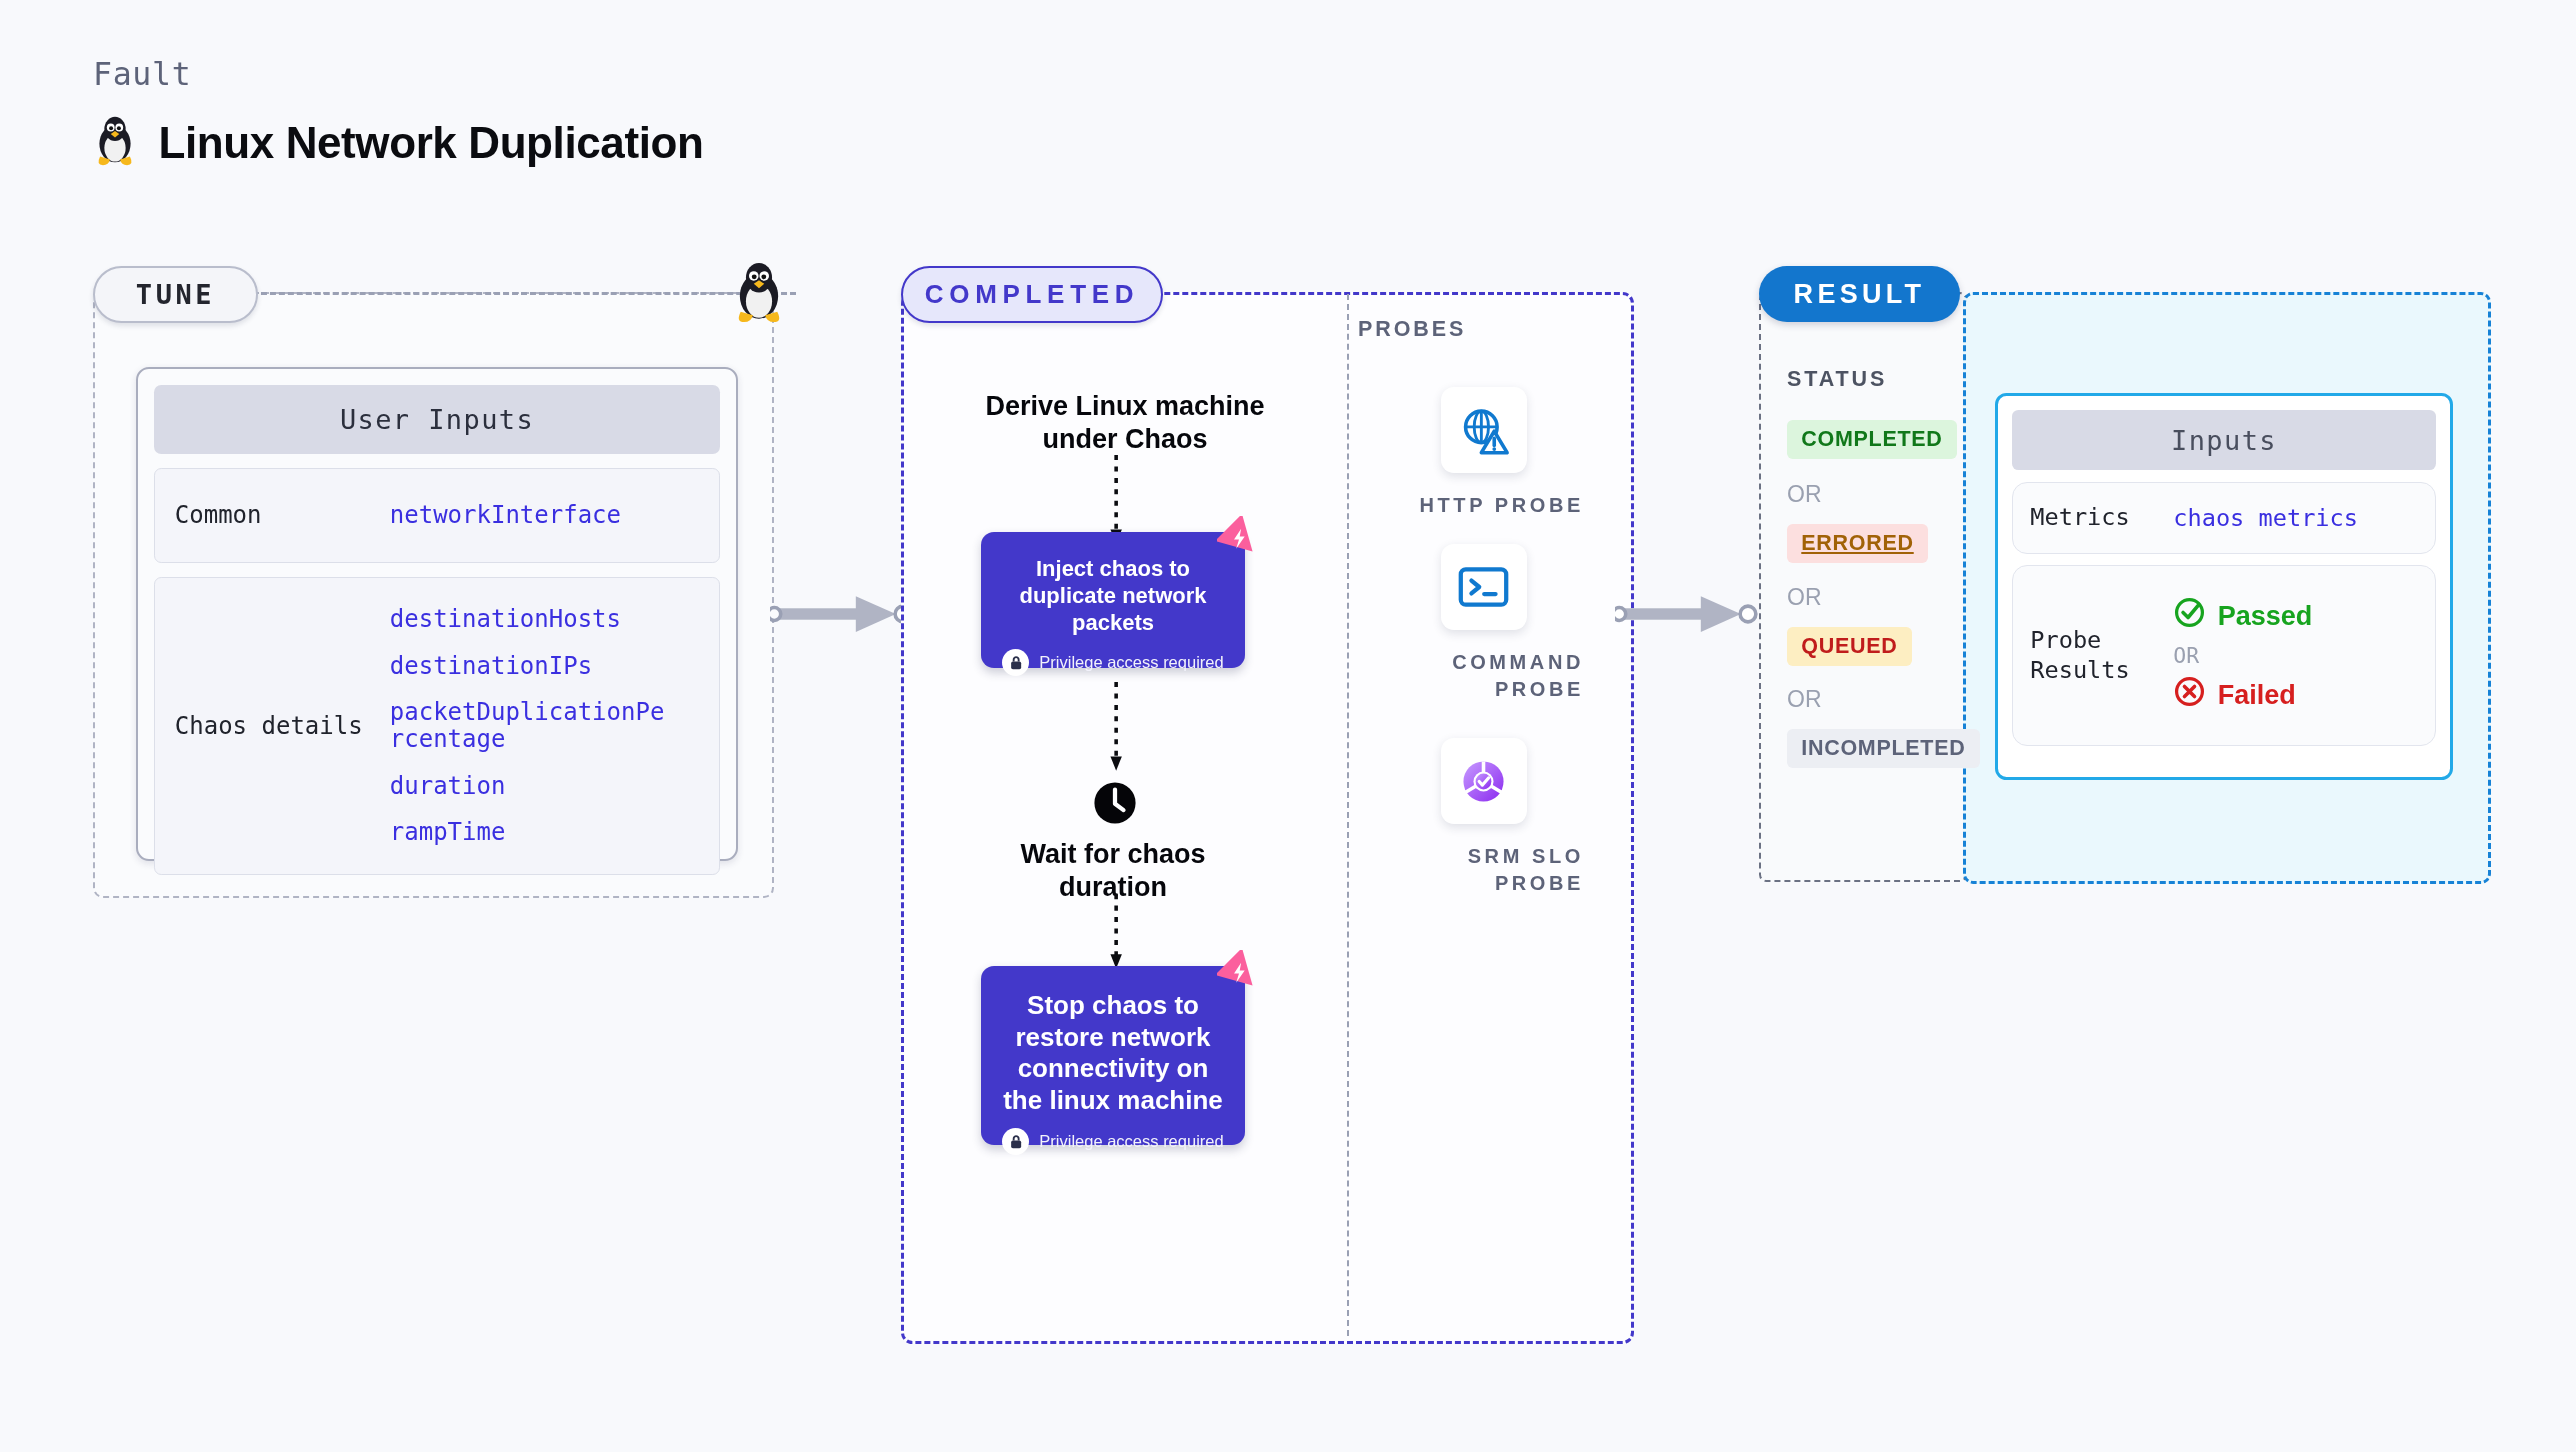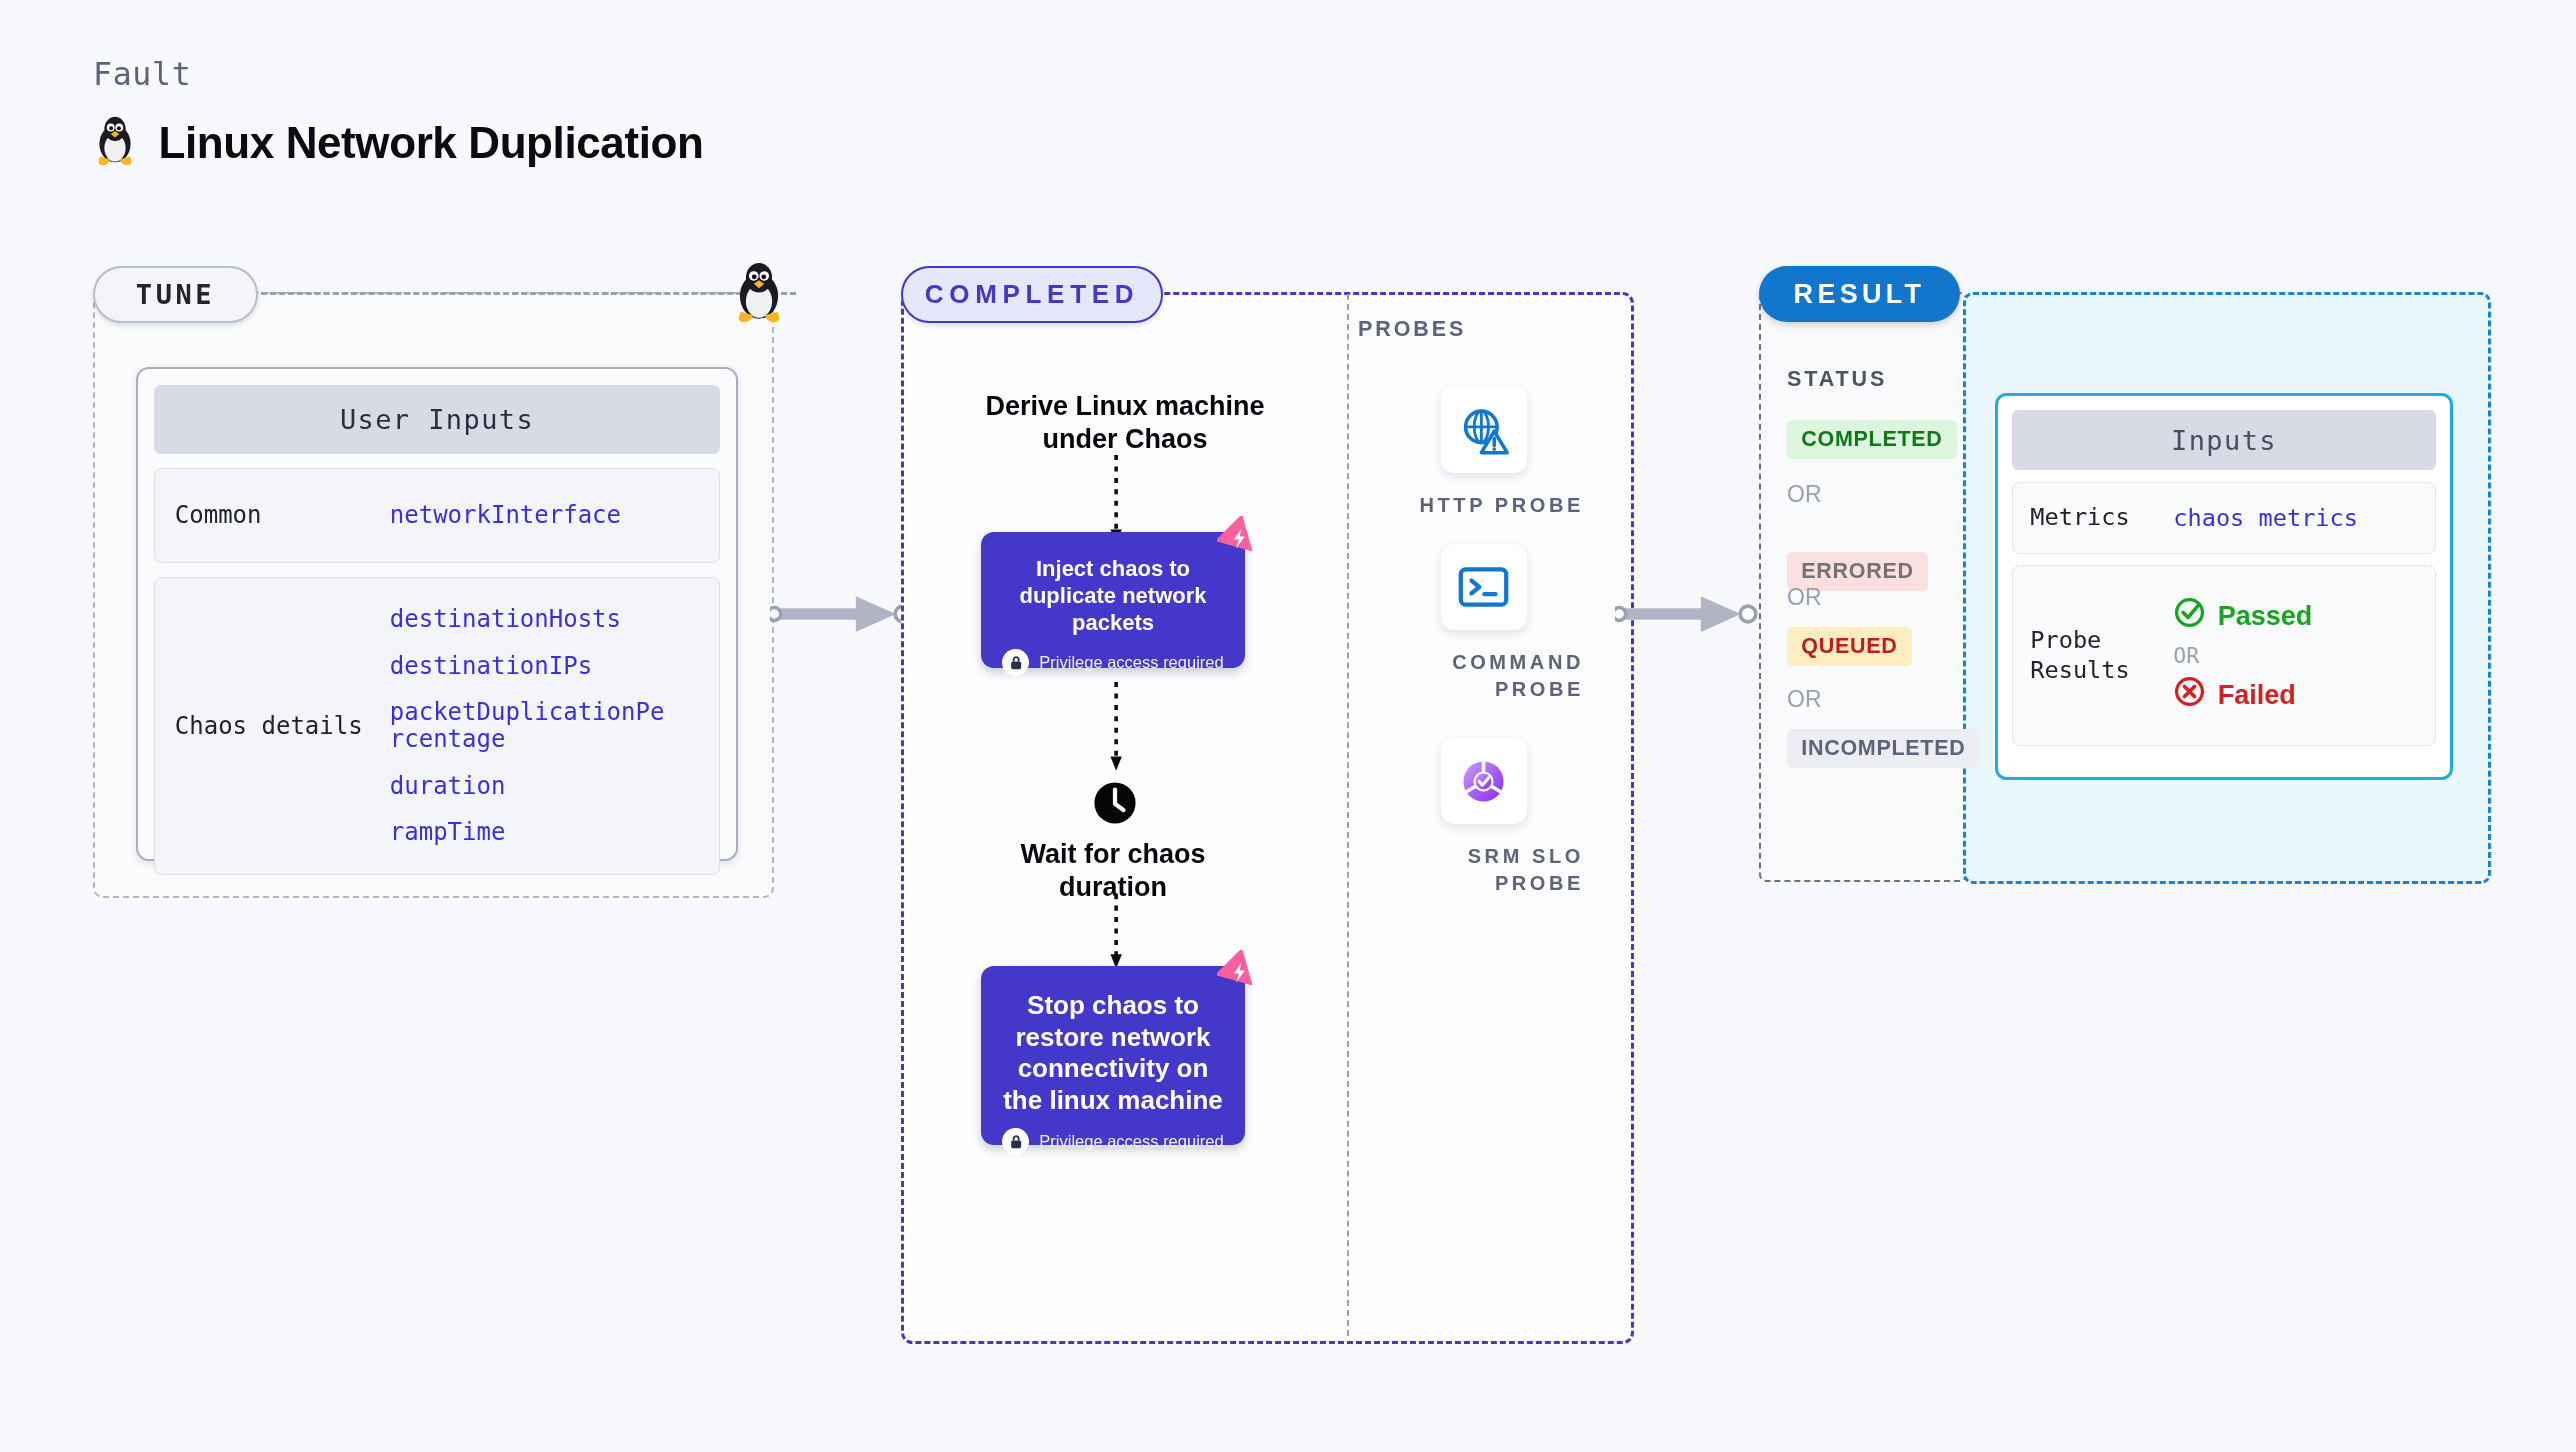--- a/index.html
+++ b/index.html
@@ -171,39 +171,39 @@
     padding:7.2px 14.3px;border-radius:5.7px;
     font-family:"Liberation Sans",sans-serif;font-weight:bold;
     font-size:21.5px;letter-spacing:0.7px;
   }
   .or-text{
     position:absolute;left:1787px;
     font-family:"Liberation Sans",sans-serif;font-size:23px;color:#9aa0b0;
   }
   #s-completed{top:420px;background:#dcf5dd;color:#11781a;}
   #or-1{top:481px;}
-  #s-errored{top:552px;background:#fcdfdf;color:#737373;}
+  #s-errored{top:524px;background:#fcdfdf;color:#a16207;text-decoration:underline;}
   #or-2{top:584px;}
   #s-queued{top:627px;background:#fdeec2;color:#c01c1c;}
   #or-3{top:686px;}
   #s-incompleted{top:729px;background:#eceef3;color:#5d6379;}
   
   #output-card{
     left:1995px;top:393px;width:458px;height:387px;
     background:#ffffff;border:3.6px solid #22a9e8;border-radius:11.5px;
     box-sizing:border-box;padding:14.3px;
   }
   #output-header{
     height:60px;background:#d8dae6;border-radius:6.4px;
     display:flex;align-items:center;justify-content:center;
     font-size:27px;color:#494e5e;letter-spacing:1.4px;
   }
   .out-row{
     margin-top:11.5px;background:#fafbfd;border:1.4px solid #e2e5ee;
-    border-radius:8px;display:flex;align-items:center;
+    border-radius:15px;display:flex;align-items:center;
     padding:15.8px 17px;box-sizing:border-box;
   }
   .out-row .key{width:143px;flex:none;font-size:23.6px;color:#20232c;line-height:1.25;}
   #out-metrics{height:72px;}
   #out-metrics .val{font-size:23.6px;color:#3a2fe0;}
   #out-probe{height:181px;}
   #out-probe .stack{display:flex;flex-direction:column;gap:7.2px;}
   .verdict{display:flex;align-items:center;gap:11.5px;
     font-family:"Liberation Sans",sans-serif;font-weight:bold;font-size:27px;}
   .verdict.pass{color:#17a41f;}

